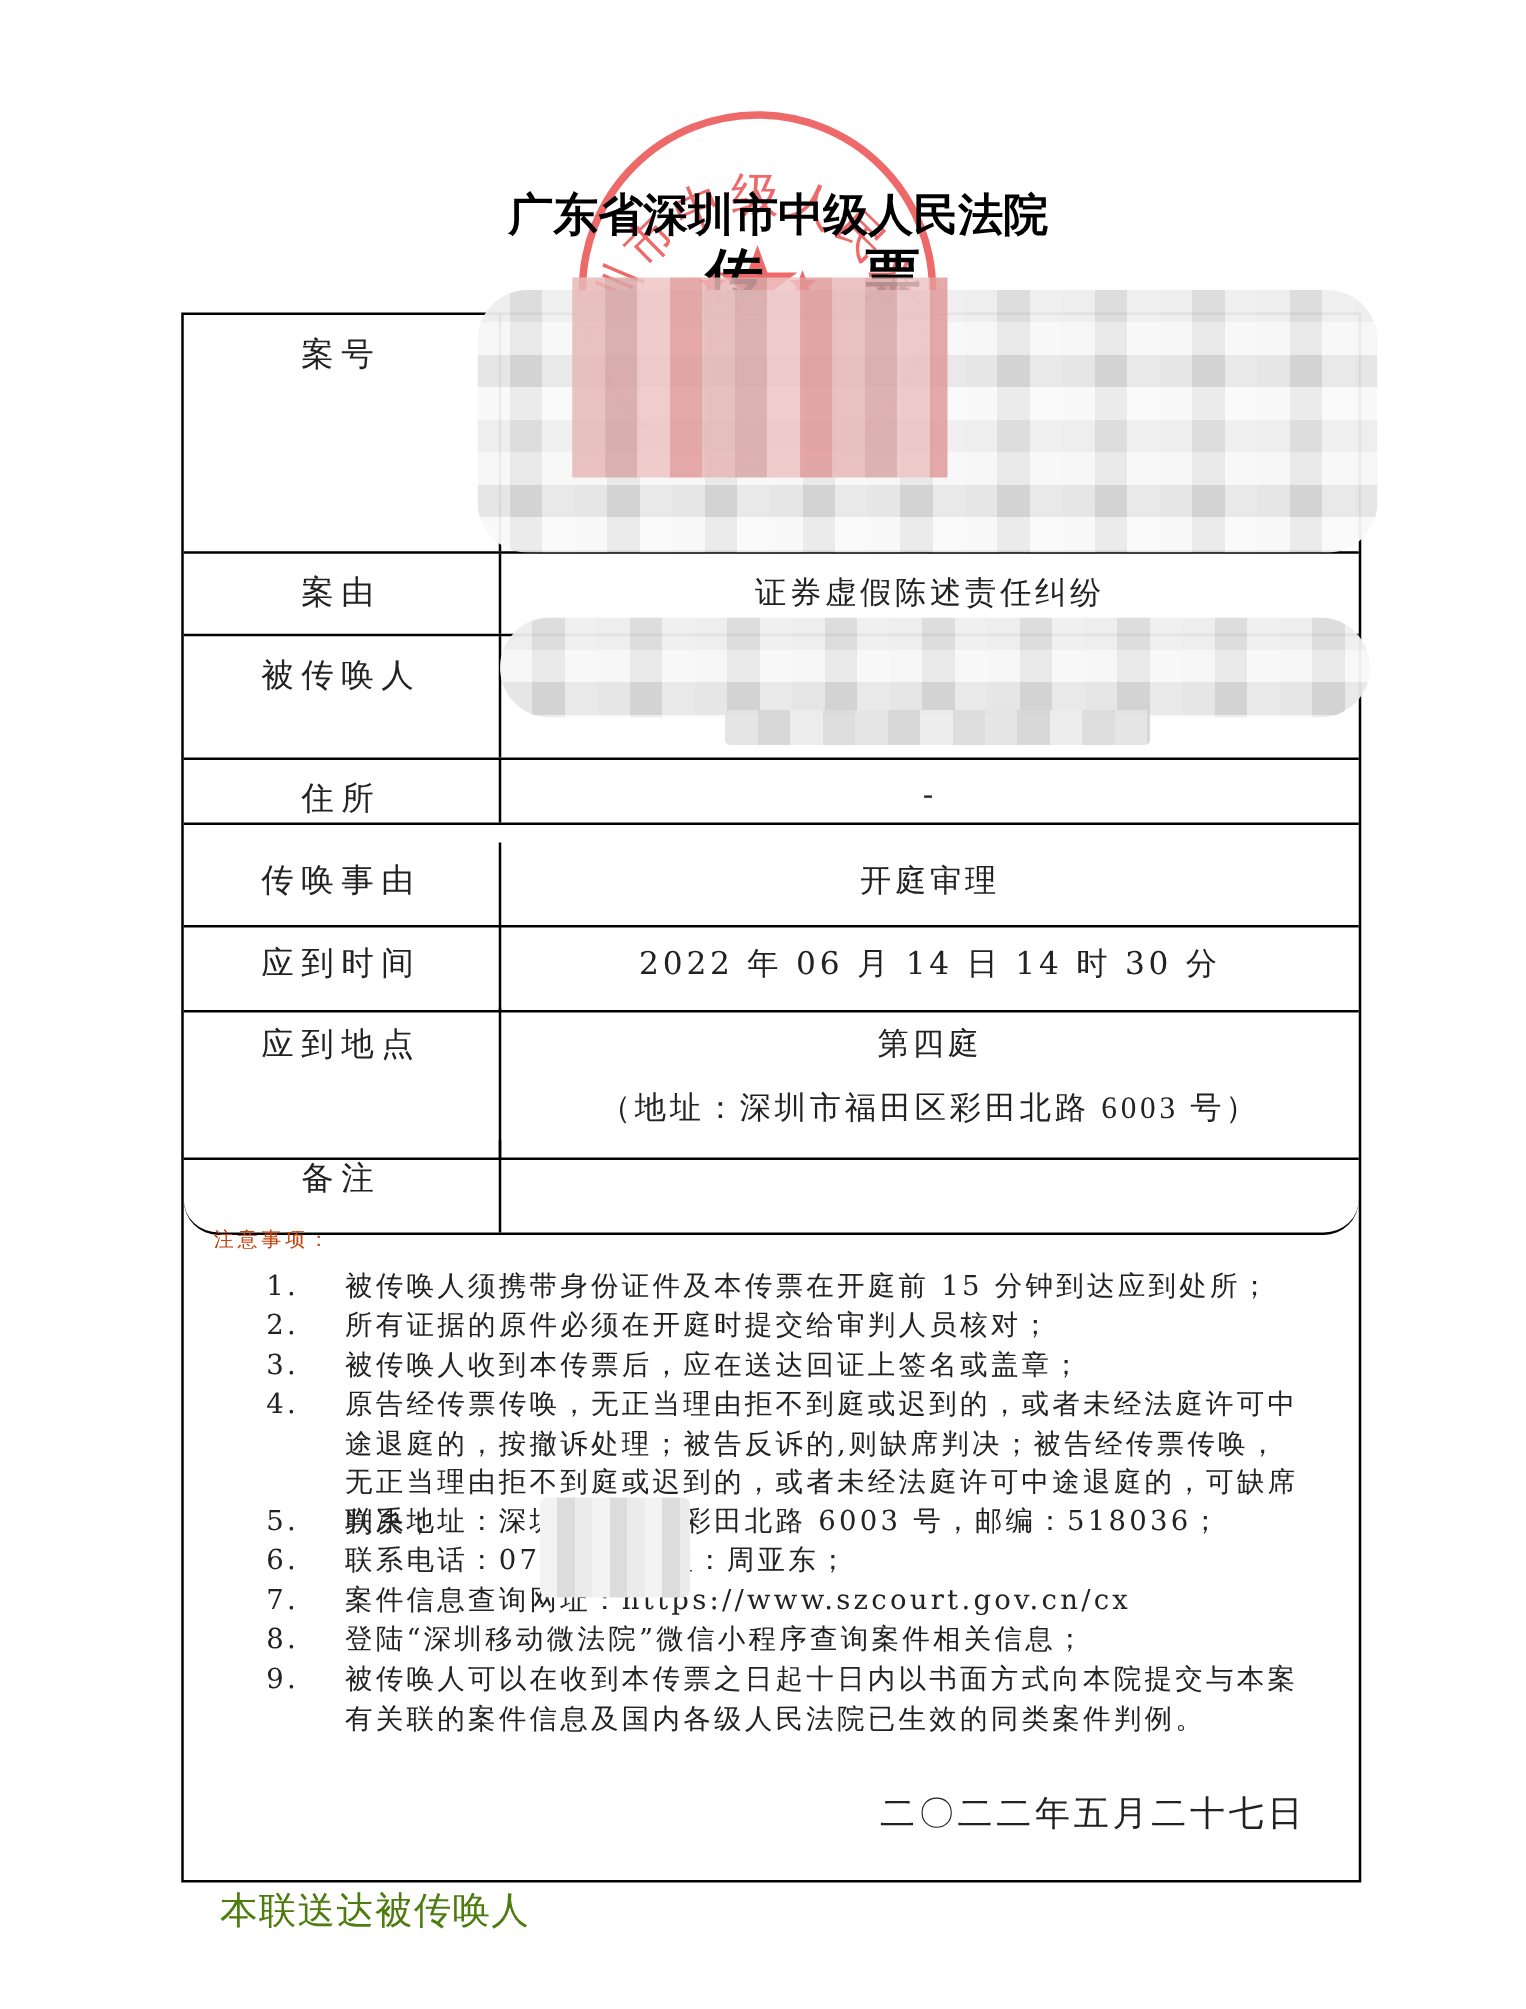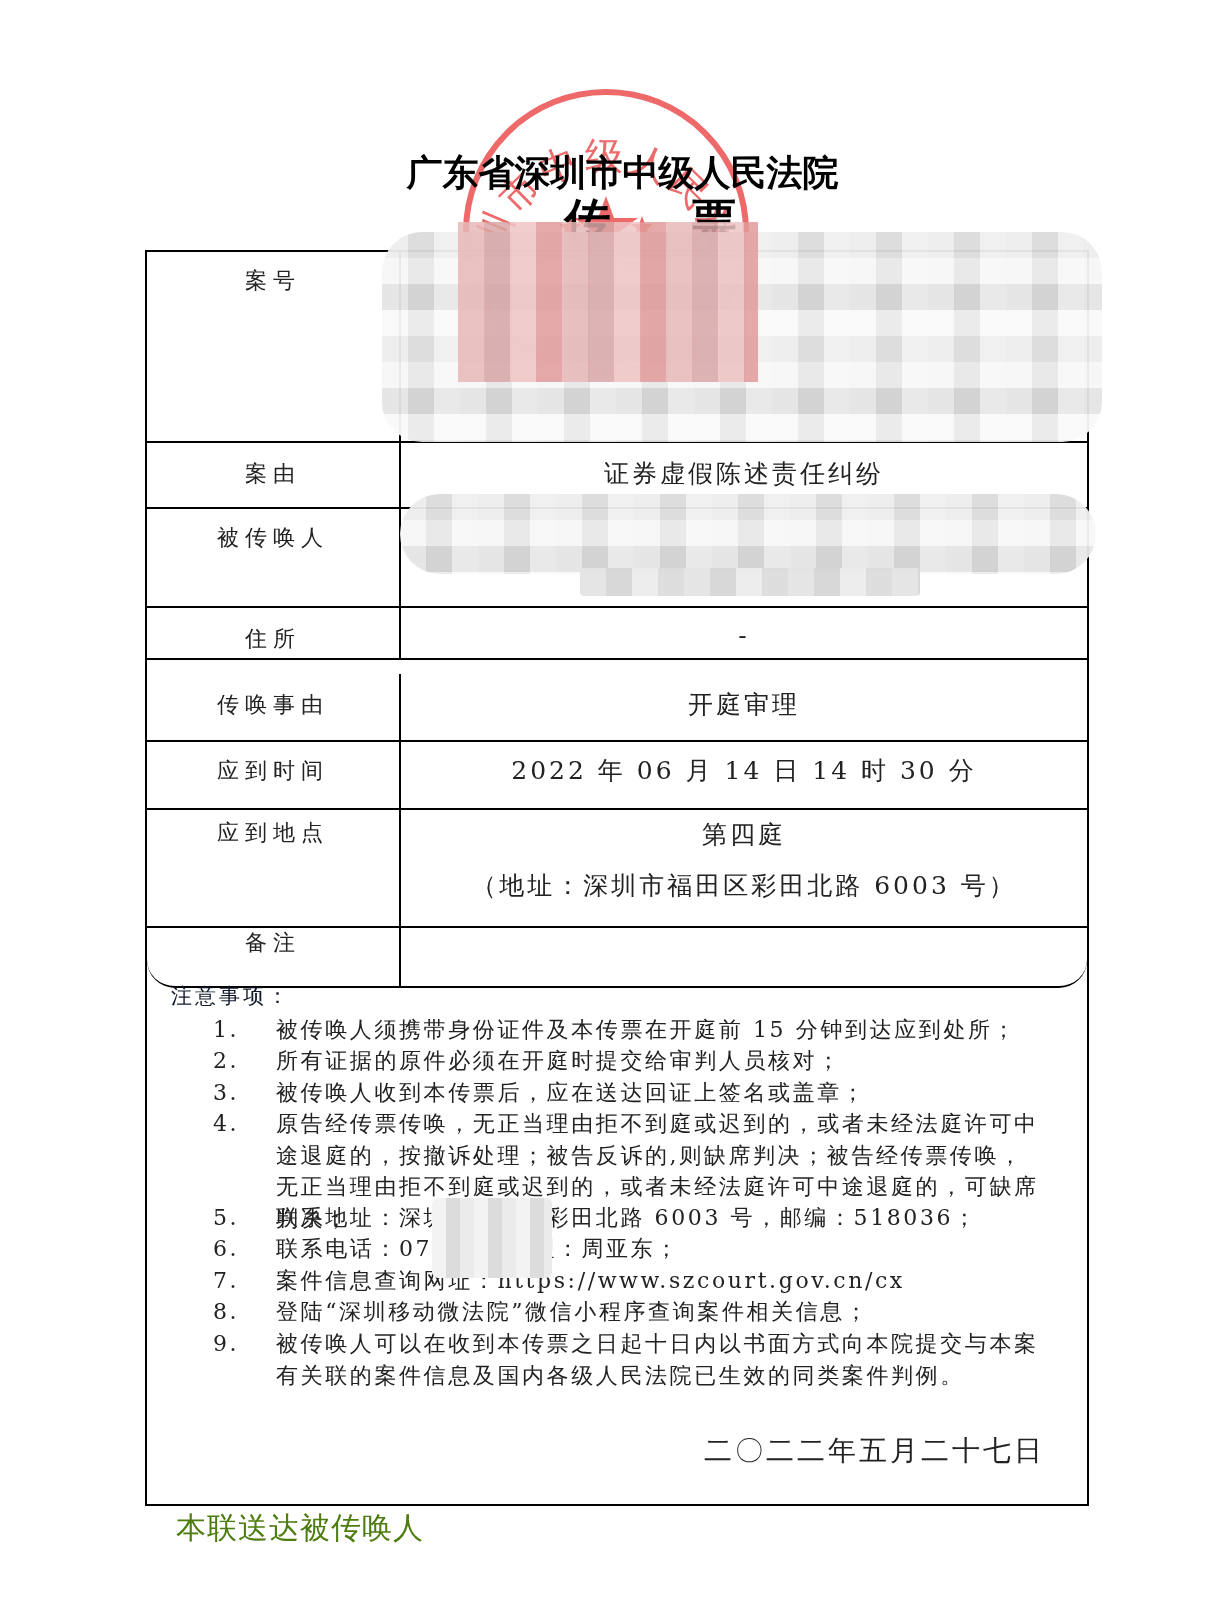--- a/index.html
+++ b/index.html
@@ -65,21 +65,21 @@
     }
     .row .label {
       position: absolute;
       left: 0;
       top: 0;
       width: 254px;
       height: 100%;
       border-right: 2.5px solid #000;
       box-sizing: border-box;
       text-align: center;
-      font-size: 22px;
+      font-size: 26px;
       letter-spacing: 6px;
       color: #222;
     }
     .row .value {
       position: absolute;
       left: 254px;
       right: 0;
       top: 0;
       height: 100%;
       text-align: center;
@@ -107,23 +107,23 @@
       position: absolute;
       left: 0;
       top: 724px;
       width: 100%;
       height: 530px;
     }
     .notes-heading {
       position: absolute;
       left: 24px;
       top: 6px;
-      font-size: 21px;
+      font-size: 16px;
       letter-spacing: 3px;
-      color: #0f172a;
+      color: #c2410c;
     }
     .note-item {
       position: absolute;
       left: 66px;
       width: 830px;
       font-size: 22px;
       line-height: 31.5px;
       letter-spacing: 2.6px;
       color: #222;
     }
@@ -209,21 +209,21 @@
   <div class="row" style="top:422px; height:68px;">
     <div class="label" style="line-height:62px;">传唤事由</div>
     <div class="value" style="line-height:62px;">开庭审理</div>
   </div>
 
   <div class="row" style="top:488px; height:70px;">
     <div class="label" style="line-height:62px;">应到时间</div>
     <div class="value" style="line-height:62px;">2022 年 06 月 14 日 14 时 30 分</div>
   </div>
 
-  <div class="row" style="top:554px; height:122px;">
+  <div class="row" style="top:554px; height:122px;font-family:Liberation Serif, serif;">
     <div class="label" style="padding-top:12px;">应到地点</div>
     <div class="value">
       <div style="margin-top:12px;">第四庭</div>
       <div style="margin-top:18px;">（地址：深圳市福田区彩田北路 6003 号）</div>
     </div>
   </div>
 
   <div class="row" style="top:660px; height:76px;border-radius:28px;">
     <div class="label" style="line-height:62px;">备注</div>
     <div class="value"></div>

